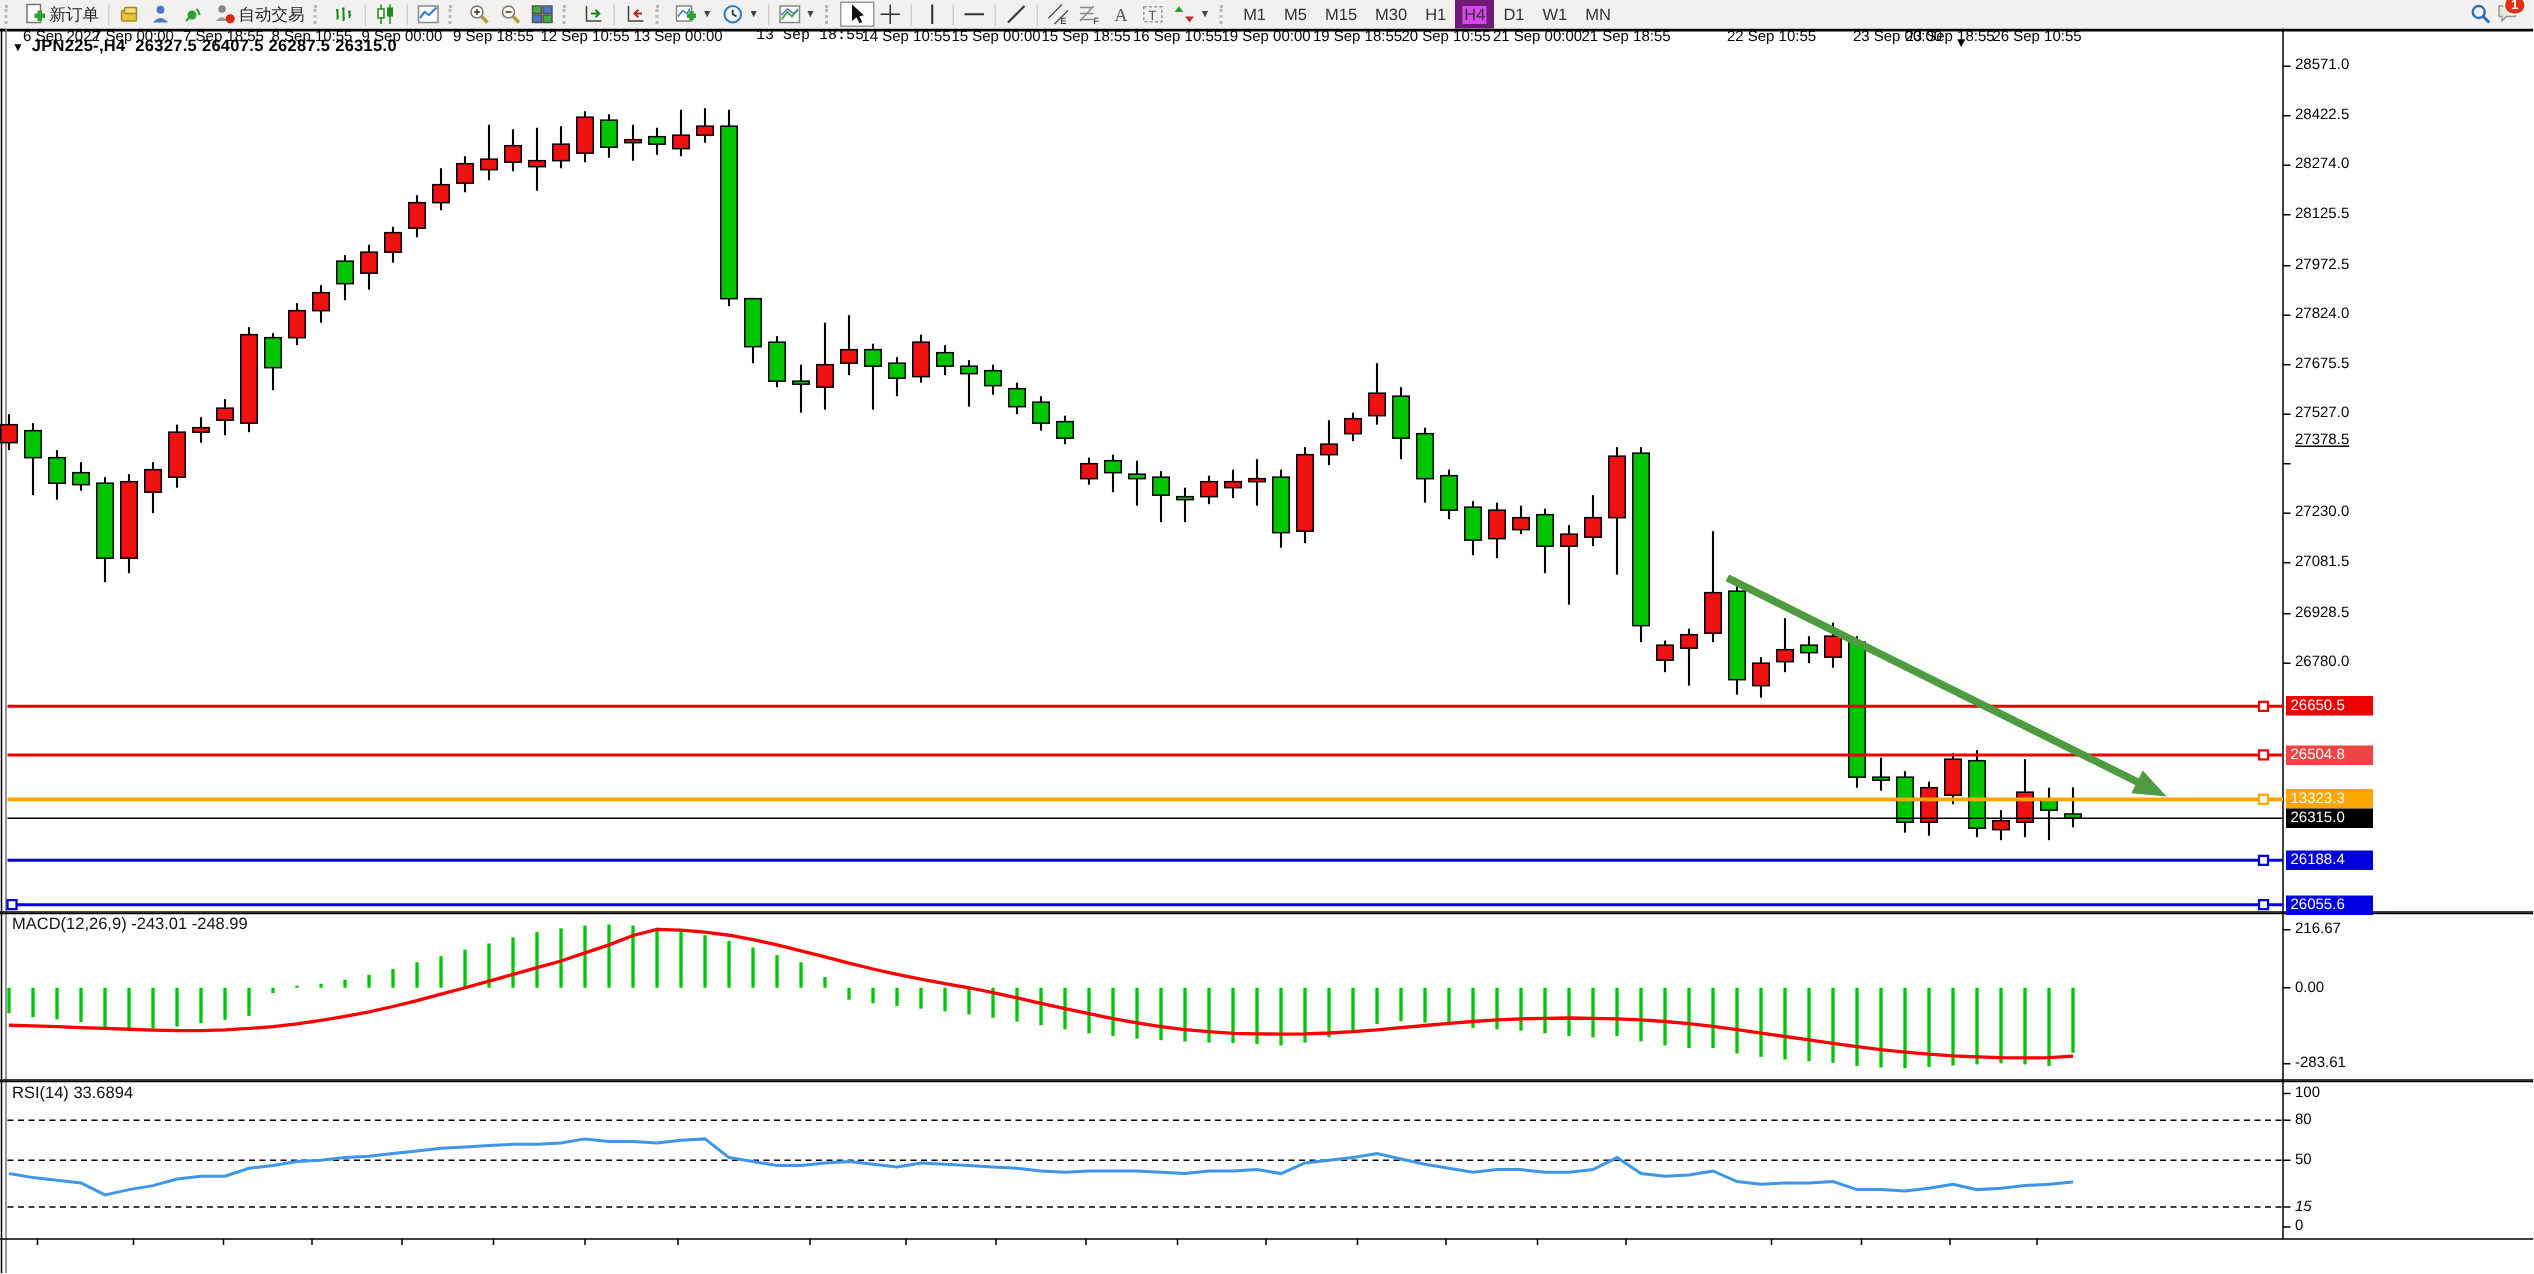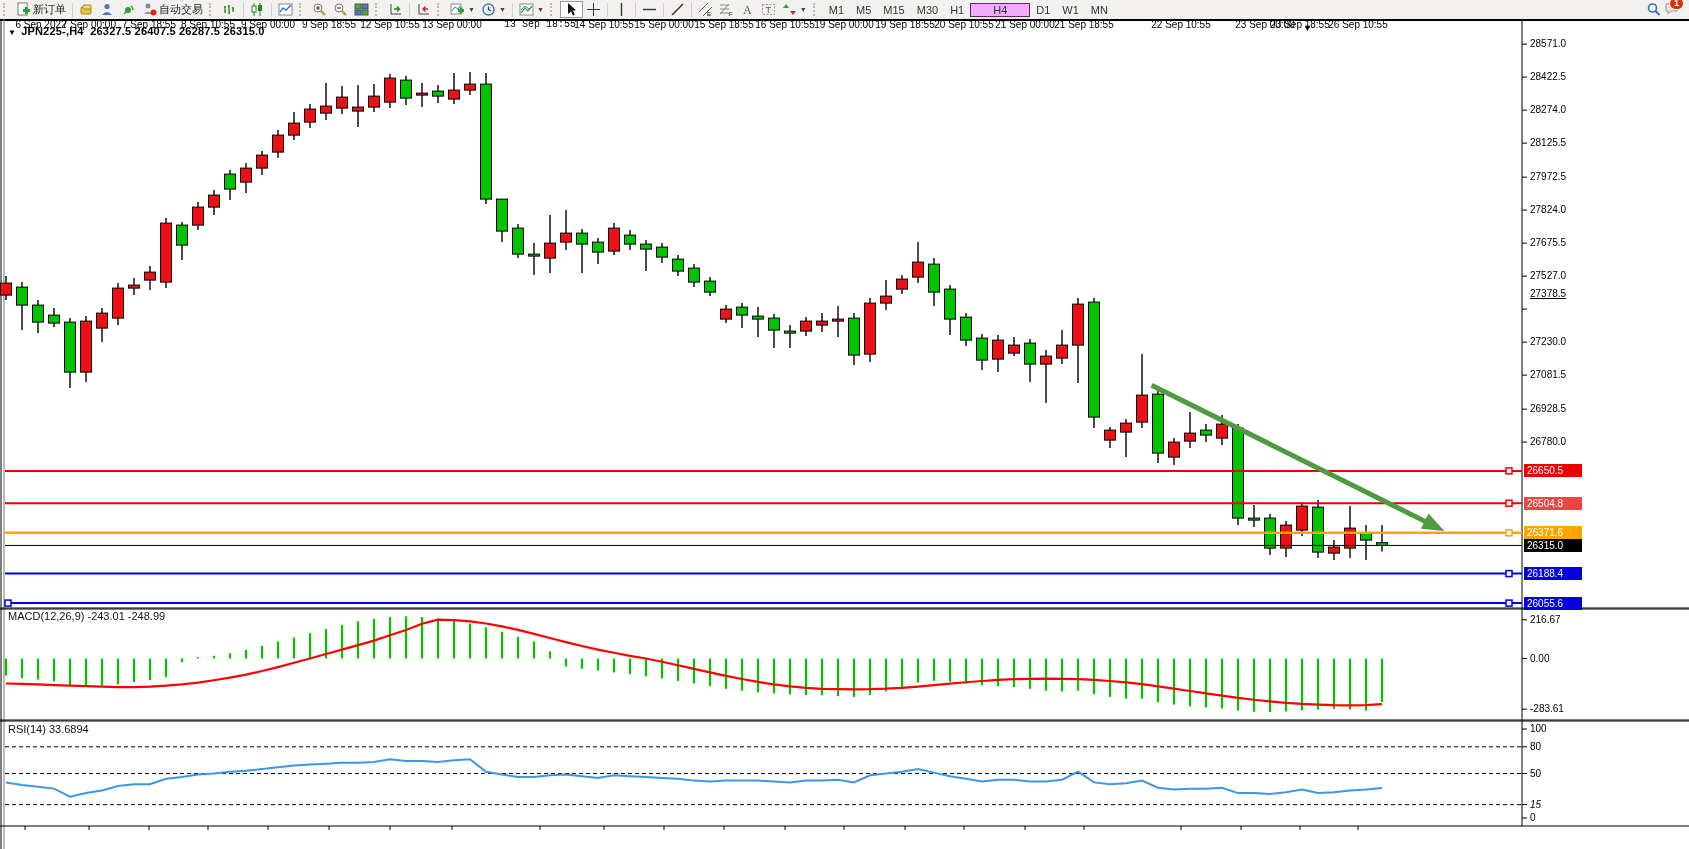--- a/index.html
+++ b/index.html
@@ -8,21 +8,21 @@
   
   #toolbar{position:absolute;left:0;top:0;width:1689px;height:19px;background:#f2f1ef;
     display:flex;align-items:center;font-size:11px;color:#222;}
   #toolbar .grip{width:4px;height:13px;border-left:2px dotted #b8b8b8;margin:0 4px 0 3px;}
   #toolbar .sep{width:1px;height:14px;background:#cfcfcf;margin:0 3px;}
   .tb-btn{height:17px;display:flex;align-items:center;gap:2px;padding:0 3px;white-space:nowrap;}
   .tb-btn.pressed{background:#fdfdfd;border:1px solid #9a9a9a;height:15px;}
   .tb-btn svg{display:block;}
   .tb-caret{font-size:7px;color:#444;margin-left:1px;}
   .tf-btn{padding:1px 6px;color:#333;}
-  .tf-btn.active{background:#f0abfc;border:1px solid #701a75;padding:0 22px;}
+  .tf-btn.active{background:#d946ef;border:5px solid #701a75;padding:0 1px;}
   #toolbar .spacer{flex:1;}
   #chat-wrap{position:relative;margin-right:10px;}
   #chat-badge{position:absolute;right:-5px;top:-4px;background:#e03010;border:1px solid #fff;
     color:#fff;border-radius:8px;min-width:9px;height:11px;font-size:9px;font-weight:bold;
     text-align:center;line-height:11px;padding:0 2px;}
   
   #chart{position:absolute;left:0;top:19px;width:1689px;height:830px;background:#fff;}
   #chart-svg{position:absolute;left:0;top:0;}
   .abs{position:absolute;}
   #chart-title{left:8px;top:6px;font-size:11px;font-weight:600;color:#000;letter-spacing:.2px;}
@@ -827,21 +827,21 @@
         <div class="abs px-label" style="left: 1530px; top: 594.809px;">216.67</div>
         <div class="abs px-label" style="left: 1530px; top: 633.5px;">0.00</div>
         <div class="abs px-label" style="left: 1530px; top: 684.145px;">-283.61</div>
         <div class="abs px-label" style="left: 1530px; top: 704px;">100</div>
         <div class="abs px-label" style="left: 1530px; top: 721.8px;">80</div>
         <div class="abs px-label" style="left: 1530px; top: 748.5px;">50</div>
         <div class="abs px-label" style="left: 1530px; top: 779.65px; font-style: italic;">15</div>
         <div class="abs px-label" style="left: 1530px; top: 793px;">0</div>
         <div class="abs badge" style="left: 1524px; top: 445.389px; background: rgb(238, 0, 0);">26650.5</div>
         <div class="abs badge" style="left: 1524px; top: 477.767px; background: #ef4444;">26504.8</div>
-        <div class="abs badge" style="left: 1524px; top: 507.367px; background: rgb(255, 165, 0);">26371.6</div>
+        <div class="abs badge" style="left: 1524px; top: 507.367px; background: rgb(255, 165, 0);">13323.3</div>
         <div class="abs badge" style="left: 1524px; top: 519.944px; background: rgb(0, 0, 0);">26315.0</div>
         <div class="abs badge" style="left: 1524px; top: 548.078px; background: rgb(0, 0, 224);">26188.4</div>
         <div class="abs badge" style="left: 1524px; top: 577.589px; background: rgb(0, 0, 224);">26055.6</div>
         <div class="abs time-label" style="left: 25px; top: 0px; padding-left: 32px;">6 Sep 2022</div>
         <div class="abs time-label" style="left: 89px; top: 0px;">7 Sep 00:00</div>
         <div class="abs time-label" style="left: 149px; top: 0px;">7 Sep 18:55</div>
         <div class="abs time-label" style="left: 208px; top: 0px;">8 Sep 10:55</div>
         <div class="abs time-label" style="left: 268px; top: 0px;">9 Sep 00:00</div>
         <div class="abs time-label" style="left: 329px; top: 0px;">9 Sep 18:55</div>
         <div class="abs time-label" style="left: 390px; top: 0px;">12 Sep 10:55</div>

